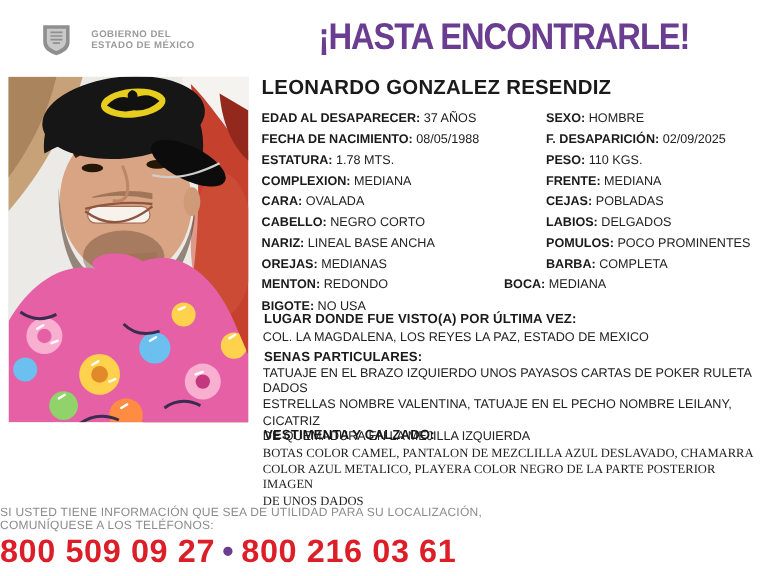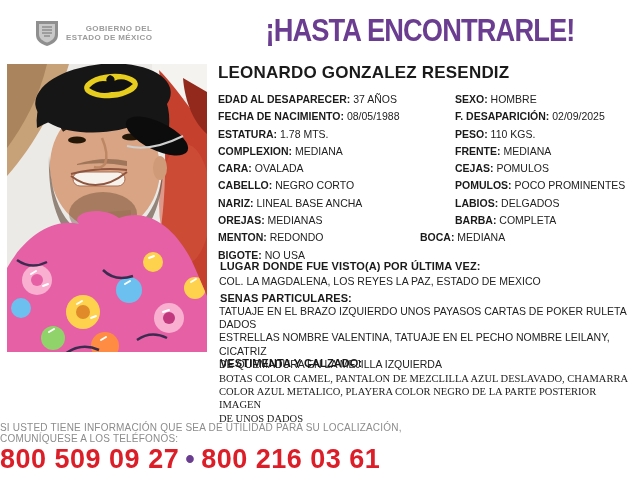--- a/index.html
+++ b/index.html
@@ -1,20 +1,20 @@
 <!DOCTYPE html>
 <html><head>
 <meta charset="utf-8">
 <style>
   html,body{margin:0;padding:0;background:#fff;}
   #poster{position:relative;width:640px;height:480px;background:#ffffff;overflow:hidden;
           font-family:"Liberation Sans","DejaVu Sans",sans-serif;color:#1a1a1a;}
 
   
-  .gov-logo{position:absolute;left:34px;top:19px;display:flex;align-items:center;gap:6px;text-align:right;}
+  .gov-logo{position:absolute;left:34px;top:19px;display:flex;align-items:center;gap:16px;}
   .gov-logo .txt{font-size:8px;line-height:9px;font-weight:700;color:#9b9b9b;letter-spacing:.4px;}
   .main-title{position:absolute;left:232px;top:13px;width:376px;text-align:center;
               font-size:31px;font-weight:900;color:#6a3d91;letter-spacing:-1px;
               transform:scaleX(.88);transform-origin:center;white-space:nowrap;}
 
   
   .photo{position:absolute;left:7px;top:64px;width:200px;height:288px;background:#e9e7e3;}
 
   
   .name{position:absolute;left:218px;top:63px;font-size:17px;font-weight:700;letter-spacing:.2px;}
@@ -147,23 +147,23 @@
     <div class="row"><span class="lbl">BIGOTE:</span> <span class="val">NO USA</span></div>
   </div>
 
   <div class="boca"><span class="lbl">BOCA:</span> <span class="val">MEDIANA</span></div>
 
   <div class="col right">
     <div class="row"><span class="lbl">SEXO:</span> <span class="val">HOMBRE</span></div>
     <div class="row"><span class="lbl">F. DESAPARICIÓN:</span> <span class="val">02/09/2025</span></div>
     <div class="row"><span class="lbl">PESO:</span> <span class="val">110 KGS.</span></div>
     <div class="row"><span class="lbl">FRENTE:</span> <span class="val">MEDIANA</span></div>
-    <div class="row"><span class="lbl">CEJAS:</span> <span class="val">POMULOS</span></div>
+    <div class="row"><span class="lbl">CEJAS:</span> <span class="val">POBLADAS</span></div>
+    <div class="row"><span class="lbl">LABIOS:</span> <span class="val">DELGADOS</span></div>
     <div class="row"><span class="lbl">POMULOS:</span> <span class="val">POCO PROMINENTES</span></div>
-    <div class="row"><span class="lbl">LABIOS:</span> <span class="val">DELGADOS</span></div>
     <div class="row"><span class="lbl">BARBA:</span> <span class="val">COMPLETA</span></div>
   </div>
 
   <div class="sec-title" id="sec1-title">LUGAR DONDE FUE VISTO(A) POR ÚLTIMA VEZ:</div>
   <div class="sec-body" id="sec1-body">COL. LA MAGDALENA, LOS REYES LA PAZ, ESTADO DE MEXICO</div>
 
   <div class="sec-title" id="sec2-title">SENAS PARTICULARES:</div>
   <div class="sec-body" id="sec2-body">TATUAJE EN EL BRAZO IZQUIERDO UNOS PAYASOS CARTAS DE POKER RULETA DADOS
 ESTRELLAS NOMBRE VALENTINA, TATUAJE EN EL PECHO NOMBRE LEILANY, CICATRIZ
 DE QUEMADURA EN LA MEJILLA IZQUIERDA</div>

